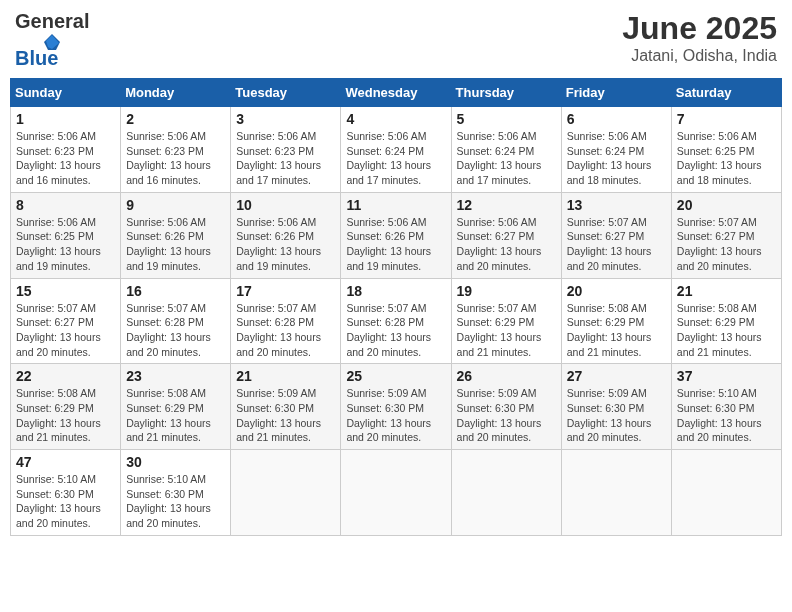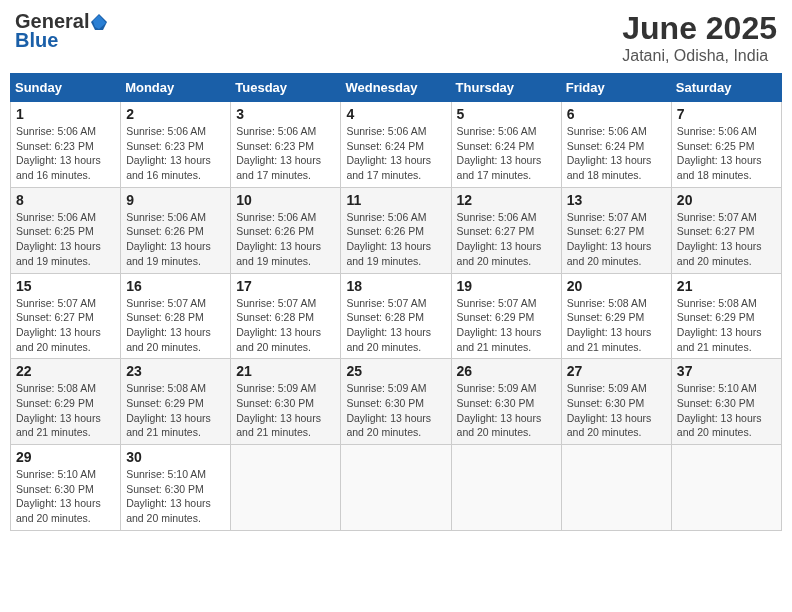--- a/index.html
+++ b/index.html
@@ -16,20 +16,21 @@
       align-items: flex-start;
       margin-bottom: 8px;
       padding: 0 5px;
     }
     .logo {
       display: flex;
       flex-direction: column;
       align-items: flex-start;
     }
     .title-area {
+      text-align: right;
     }
     .month-title {
       font-size: 32px;
       font-weight: bold;
       color: #333;
     }
     .location-title {
       font-size: 16px;
       color: #555;
     }
@@ -72,21 +73,21 @@
     }
     .empty-cell {
       background: #f9f9f9 !important;
     }
   </style>
 </head>
 <body>
 
 <div class="header-area">
   <div class="logo">
-    <div style="display:flex; align-items:center;">
+    <div style="display:flex; align-items:center;flex-direction:column;">
       <span style="font-size:20px; font-weight:bold; color:#333;">General</span>
       <svg width="18" height="18" viewBox="0 0 18 18" style="margin: 0 1px;">
         <polygon points="9,1 17,9 13,17 5,17 1,9" fill="#1a5fa8"></polygon>
         <polygon points="9,2 16,10 9,16 5,14 3,8" fill="#2a7fd4"></polygon>
       </svg>
     </div>
     <div style="display:flex; margin-top:-4px;">
       <span style="font-size:20px; font-weight:bold; color:#1a5fa8;">Blue</span>
     </div>
   </div>
@@ -336,21 +337,21 @@
         <span class="day-number">37</span>
         <div class="day-info">
           Sunrise: 5:10 AM<br>
           Sunset: 6:30 PM<br>
           Daylight: 13 hours and 20 minutes.
         </div>
       </td>
       </tr>
       <tr>
         <td>
-        <span class="day-number">29</span>
+        <span class="day-number">47</span>
         <div class="day-info">
           Sunrise: 5:10 AM<br>
           Sunset: 6:30 PM<br>
           Daylight: 13 hours and 20 minutes.
         </div>
       </td>
         <td>
         <span class="day-number">30</span>
         <div class="day-info">
           Sunrise: 5:10 AM<br>

